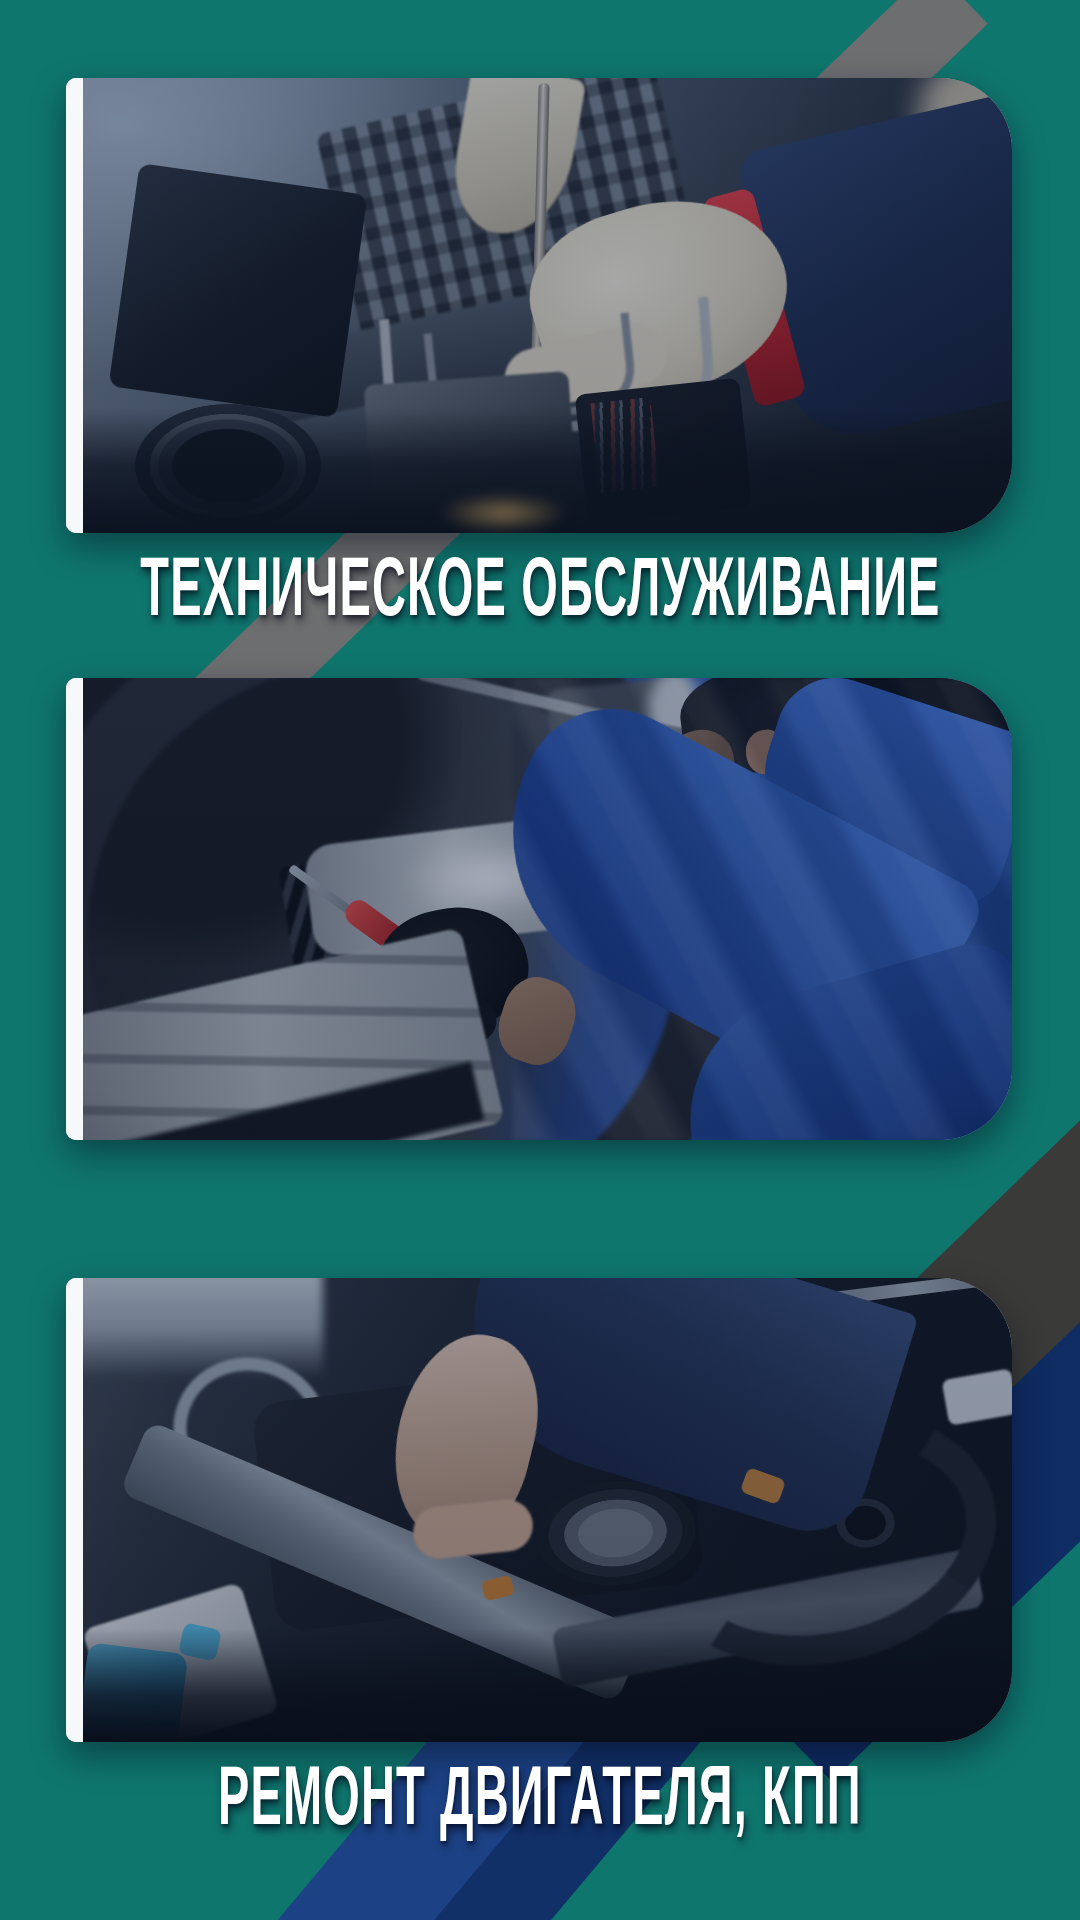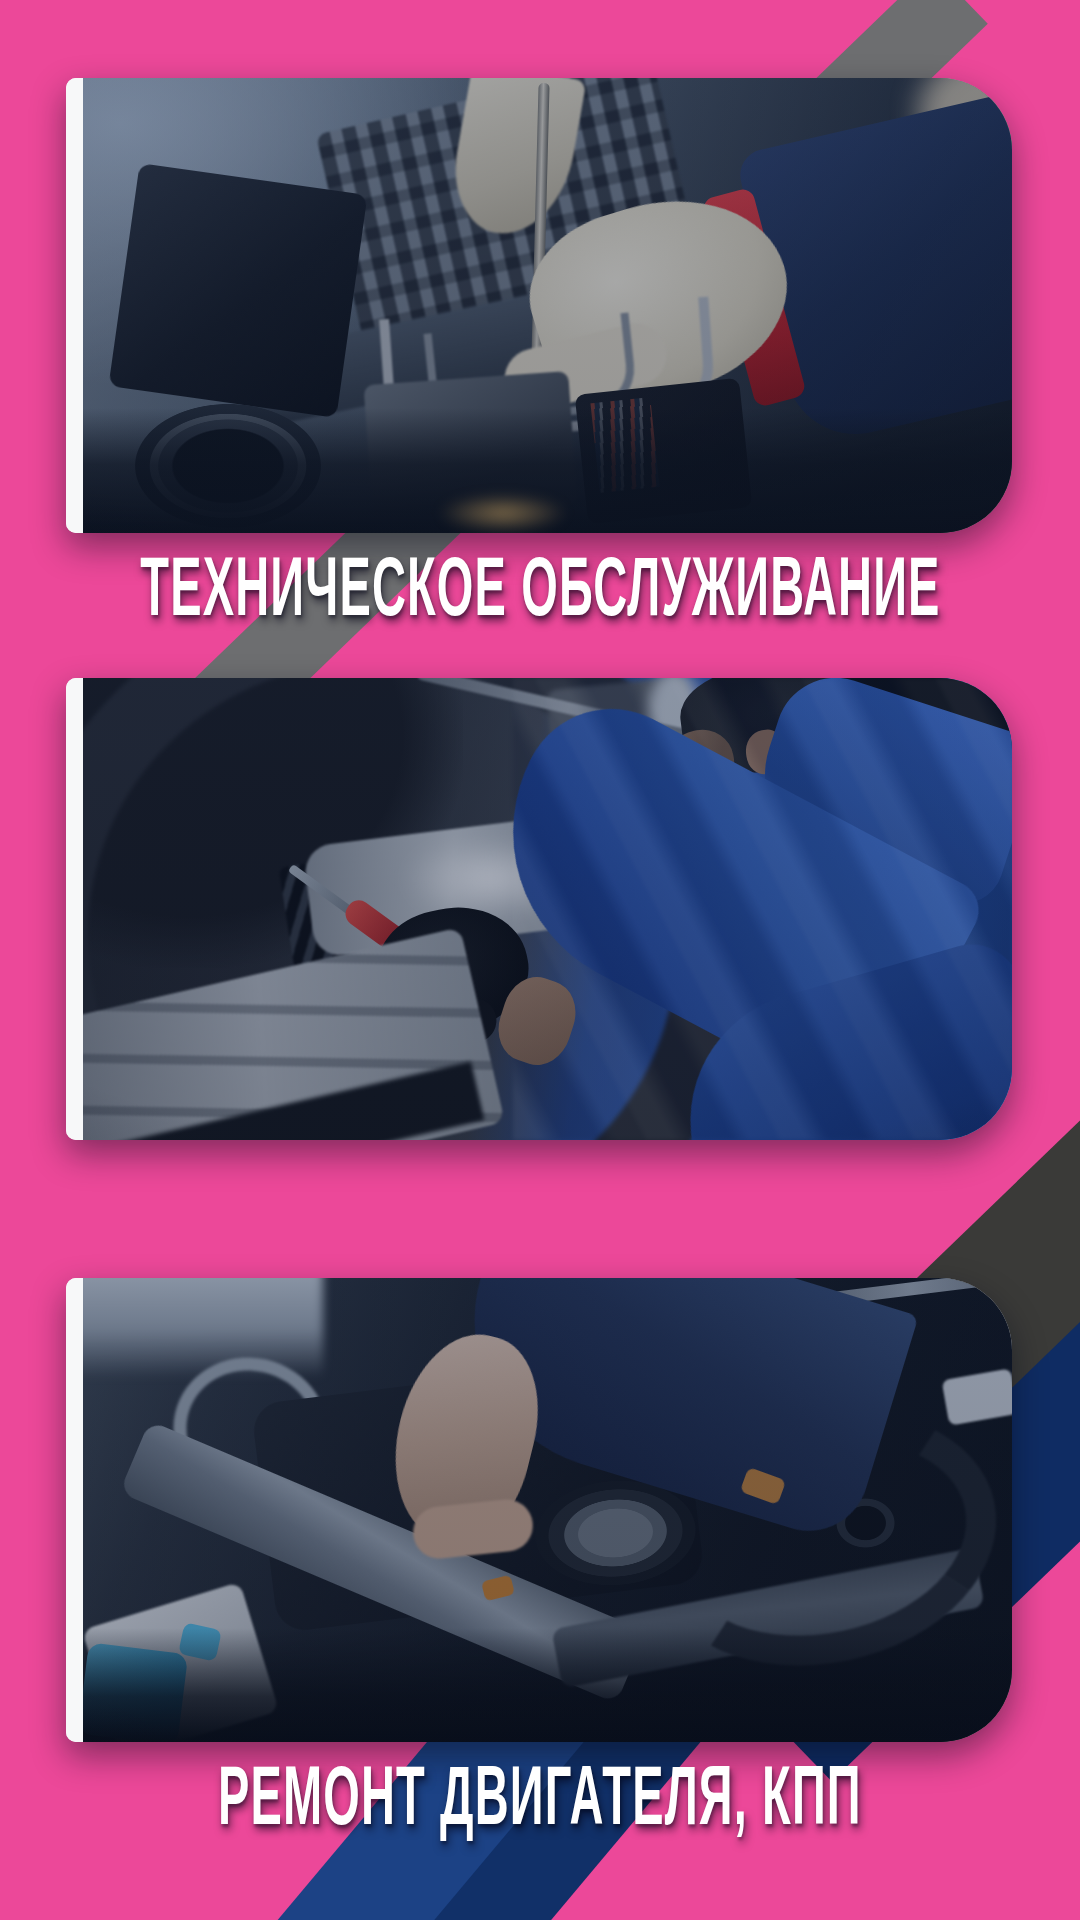--- a/index.html
+++ b/index.html
@@ -1,16 +1,16 @@
 <!DOCTYPE html>
 <html><head>
 <meta charset="utf-8">
 <style>
   html,body{margin:0;padding:0;background:#143371;}
-  #page{position:relative;width:1080px;height:1920px;overflow:hidden;background:#ec4899;
+  #page{position:relative;width:1080px;height:1920px;overflow:hidden;background:#0f766e;
         font-family:"Liberation Sans","DejaVu Sans",sans-serif;}
 
   
   .stripe{position:absolute;transform-origin:0 50%;}
   .st-top       {left:960px; top:-45px;  width:1100px;height:80px; background:#6d6e70;transform:rotate(136deg);}
   .st-navy-mid  {left:1420px;top:1010px; width:900px; height:170px;background:#0f2c63;transform:rotate(136deg);}
   .st-dark      {left:1260px;top:975px;  width:640px; height:145px;background:#3a3a38;transform:rotate(136deg);}
   .st-navy-bot  {left:780px; top:1430px; width:1100px;height:170px;background:#113068;transform:rotate(130deg);}
   .st-light-bot {left:700px; top:1450px; width:900px; height:120px;background:#1c4285;transform:rotate(130deg);}
 

